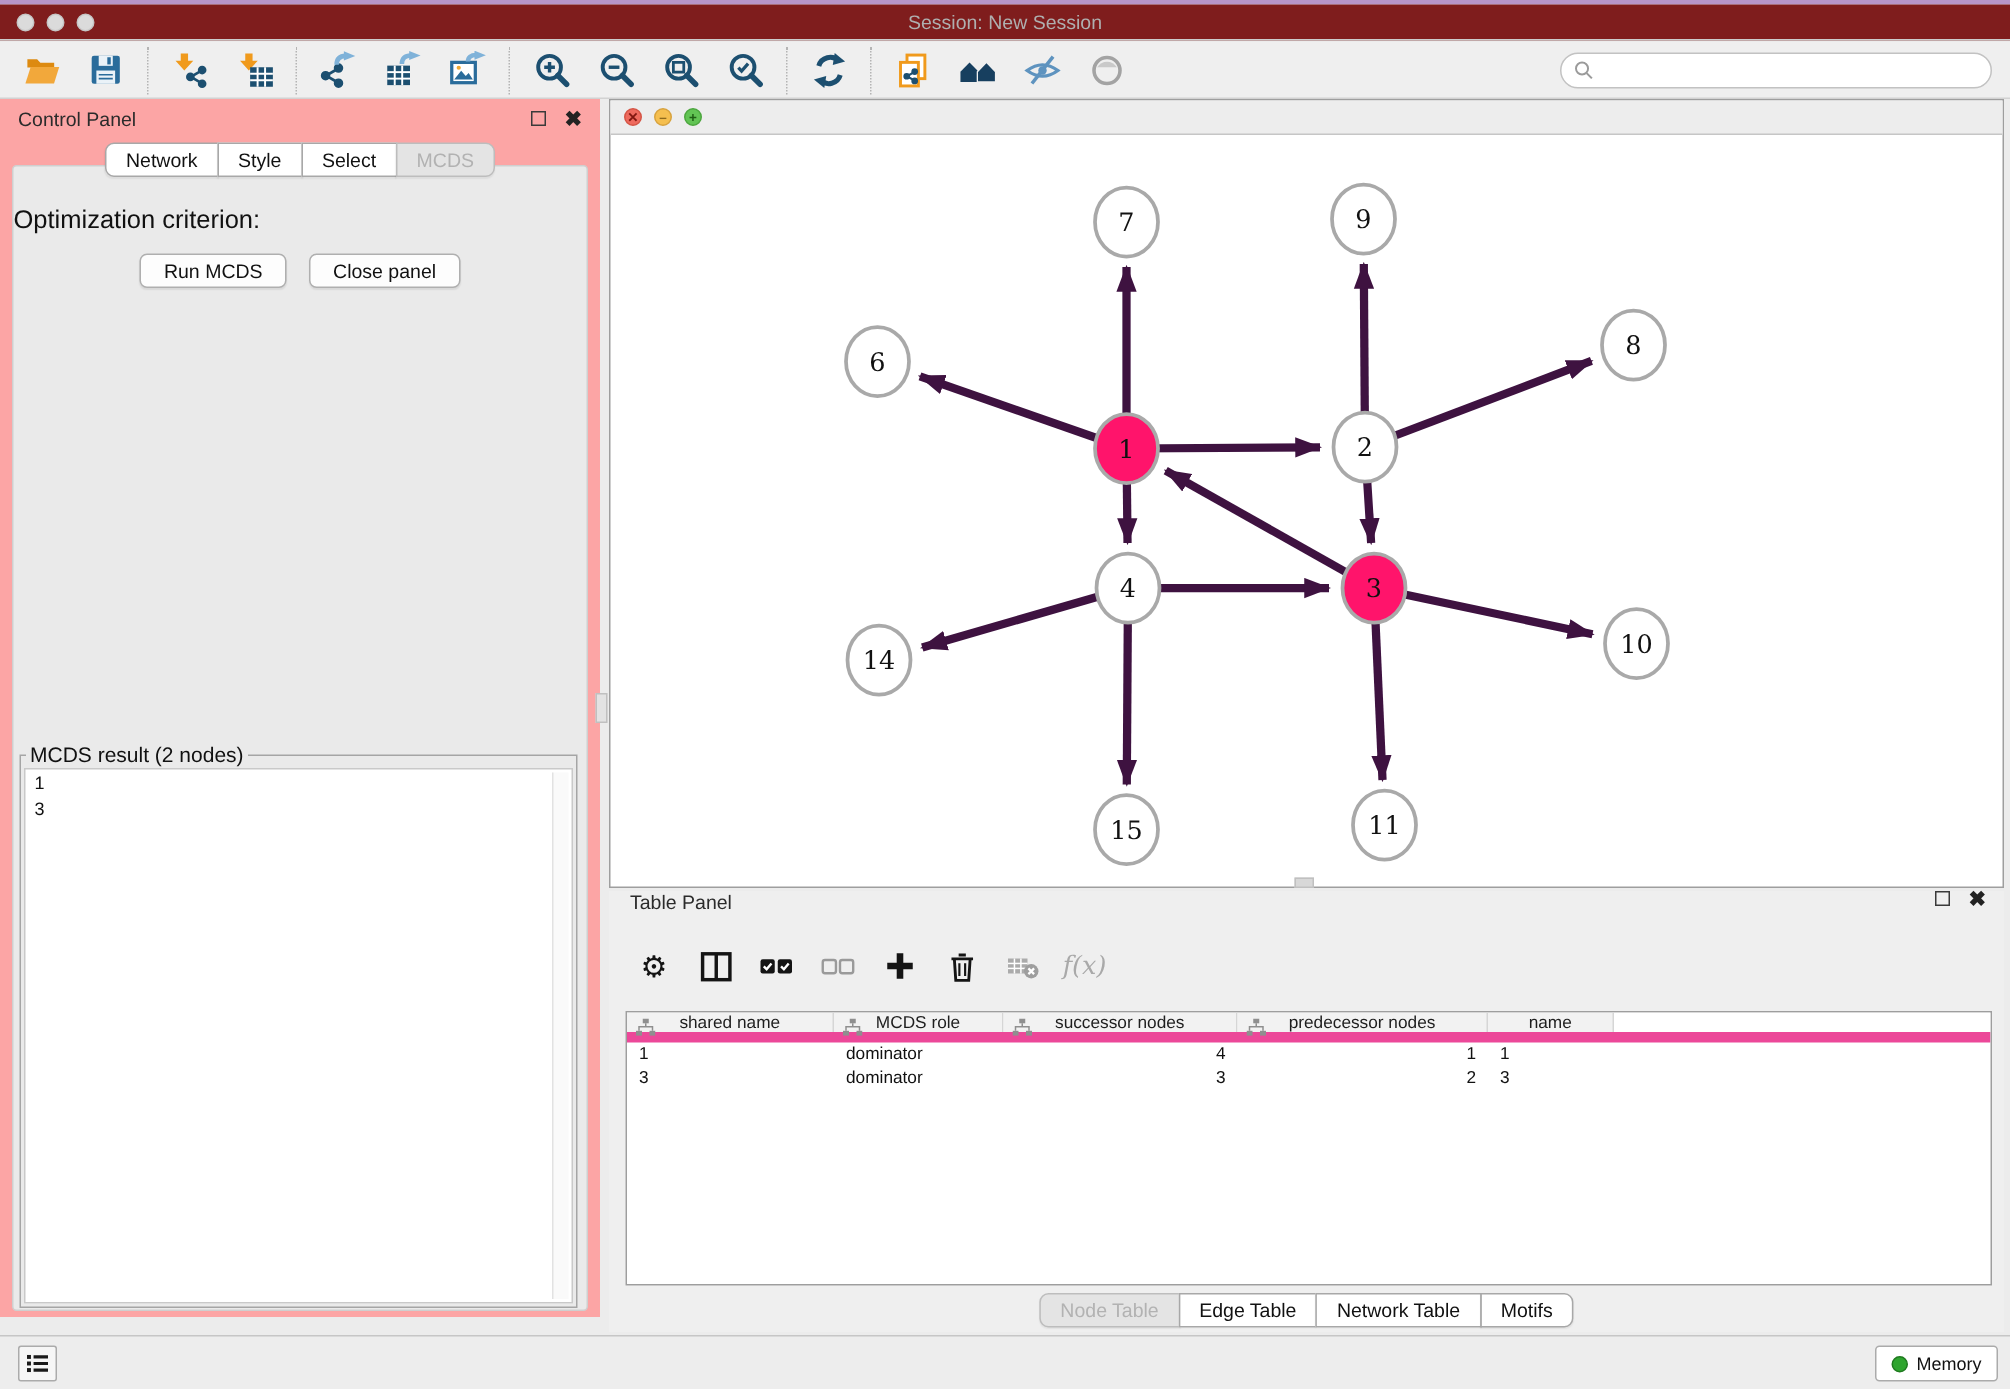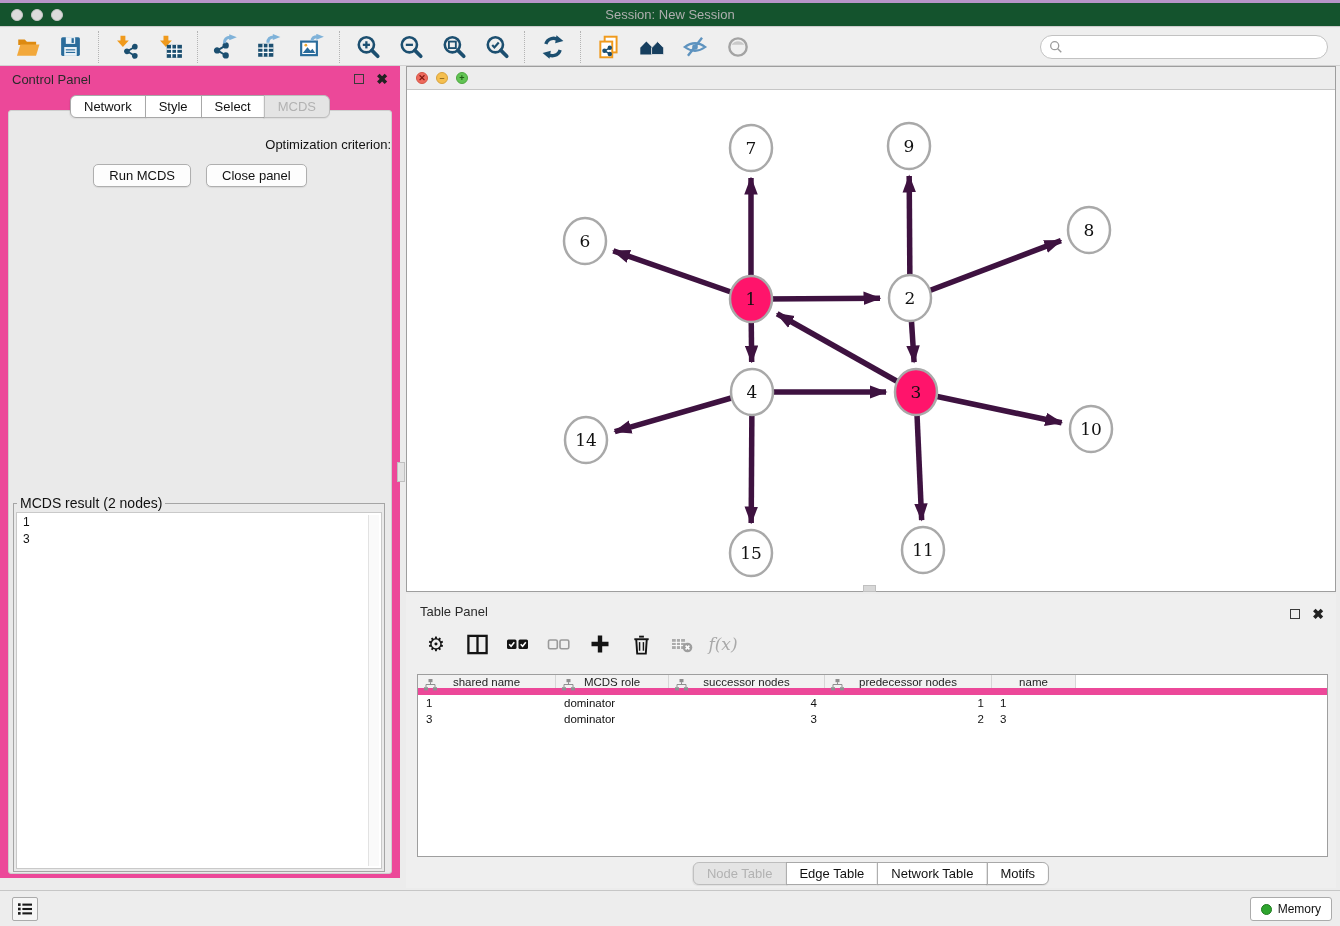--- a/index.html
+++ b/index.html
@@ -1,53 +1,53 @@
 <!DOCTYPE html>
 <html><head>
 <meta charset="utf-8">
 <style>
   * { margin:0; padding:0; box-sizing:border-box; }
   html,body { width:1340px; height:926px; overflow:hidden;
     font-family:"Liberation Sans", sans-serif; background:#ECECEC; position:relative; }
 
   
   .top-border { position:absolute; left:0; top:0; width:1340px; height:3px; background:#B795C9; }
-  .titlebar { position:absolute; left:0; top:3px; width:1340px; height:24px; background:#14532d;
+  .titlebar { position:absolute; left:0; top:3px; width:1340px; height:24px; background:#7f1d1d;
     border-bottom:1px solid #CCCCCC; display:flex; align-items:center; }
   .tl-dots { display:flex; gap:8px; margin-left:11px; }
   .tl-dot { width:12px; height:12px; border-radius:50%; background:#DBDBDB; border:1px solid #C6C6C6; }
   .title-text { position:absolute; left:0; right:0; text-align:center; font-size:13px; color:#AFAFAF; }
 
   
   .toolbar { position:absolute; left:0; top:28px; width:1340px; height:38px; background:#EFEFEF;
     border-bottom:1px solid #D2D2D2; display:flex; align-items:center; padding-left:6px; }
   .tb-btn { width:43px; height:32px; display:flex; align-items:center; justify-content:center; cursor:default; }
   .tb-sep { width:0; height:32px; border-left:1px dotted #B4B4B4; margin:0 6px; }
   .search-box { position:absolute; right:12px; top:7px; width:288px; height:24px; background:#FFFFFF;
     border:1px solid #C2C2C2; border-radius:12px; display:flex; align-items:center; padding-left:8px; }
 
   
-  .control-panel { position:absolute; left:0; top:66px; width:400px; height:812px; background:#ec4899; }
+  .control-panel { position:absolute; left:0; top:66px; width:400px; height:812px; background:#fca5a5; }
   .cp-header { height:26px; display:flex; align-items:center; padding:0 12px; }
   .panel-title { font-size:13px; color:#2B2B2B; }
   .panel-header-icons { margin-left:auto; display:flex; align-items:center; gap:12px; }
   .float-icon { width:10px; height:10px; border:1.6px solid #3A3A3A; background:transparent; }
   .close-icon { font-size:14px; font-weight:bold; color:#222; line-height:10px; }
 
   .seg-group { display:inline-flex; }
   .seg { padding:3px 13px; font-size:13px; background:#FFFFFF; border:1px solid #A8A8A8;
     margin-left:-1px; color:#111; box-shadow:0 1px 1px rgba(0,0,0,0.06); }
   .seg:first-child { border-radius:6px 0 0 6px; margin-left:0; }
   .seg:last-child { border-radius:0 6px 6px 0; }
   .seg-sel { background:#E4E4E4; color:#B2B2B2; border-color:#BDBDBD; }
   .cp-tabs { position:absolute; top:29px; left:50%; transform:translateX(-50%); z-index:3; }
 
   .cp-box { position:absolute; left:8px; right:8px; top:44px; bottom:4px; background:#EAEAEA;
     border:1px solid #CFCFCF; border-radius:3px; }
-  .opt-label { margin-top:26px; text-align:right; font-size:13px; color:#111; }
+  .opt-label { margin-top:26px; text-align:left; font-size:17px; color:#111; }
   .select-field { position:relative; width:308px; height:24px; margin:9px auto 0; background:#FFFFFF;
     border:1px solid #B3B3B3; border-radius:6px; box-shadow:0 1px 1px rgba(0,0,0,0.08); }
   .select-value { font-size:13px; color:#111; line-height:22px; padding-left:10px; }
   .select-stepper { position:absolute; right:7px; top:3px; }
   .btn-row { margin-top:12px; display:flex; justify-content:center; gap:15px; }
   .mac-btn { height:23px; padding:0 15px; font-size:13px; color:#111; background:#FDFDFD;
     border:1px solid #AFAFAF; border-radius:5px; box-shadow:0 1px 1px rgba(0,0,0,0.08);
     display:flex; align-items:center; }
 
   .result-fieldset { position:absolute; left:4px; right:6px; top:384px; bottom:1px;
@@ -71,21 +71,21 @@
   .nw-zoom  { background:#62C454; border:1px solid #4DA73F; color:#1E5E14; }
   .nw-title { position:absolute; left:0; right:0; text-align:center; font-size:13px; color:#1B1B1B; }
   .nw-canvas { position:absolute; left:0; top:23px; right:0; bottom:0; }
   .nw-split-handle { position:absolute; left:456px; bottom:-1px; width:13px; height:7px;
     background:#D8D8D8; border:1px solid #C0C0C0; }
   .pane-split-handle { position:absolute; left:397px; top:462px; width:8px; height:20px;
     background:#E3E3E3; border:1px solid #C0C0C0; z-index:5; }
 
   
   .table-panel { position:absolute; left:406px; top:594px; width:930px; height:294px; background:#EFEFEF; }
-  .tp-header { height:25px; display:flex; align-items:flex-end; padding:0 12px 0 14px; }
+  .tp-header { height:25px; display:flex; align-items:flex-start; padding:0 12px 0 14px; }
   .tp-toolbar { position:absolute; left:16px; top:32px; height:36px; display:flex; align-items:center; gap:13px; }
   .tp-ico { width:28px; height:28px; display:flex; align-items:center; justify-content:center; }
   .gear-char { font-size:20px; color:#141414; }
   .fx-text { font-family:"DejaVu Serif", serif; font-style:italic; font-size:17px; color:#A9A9A9; }
 
   .tp-table { position:absolute; left:11px; top:80px; right:8px; bottom:31px; background:#FFFFFF;
     border:1px solid #9E9E9E; overflow:hidden; }
   .thead { display:flex; height:20px; border-bottom:7px solid #ec4899; }
   .th { background:#F2F2F2; border-right:1px solid #D6D6D6; position:relative;
     display:flex; align-items:center; justify-content:center; font-size:11.5px; color:#1E1E1E; }

